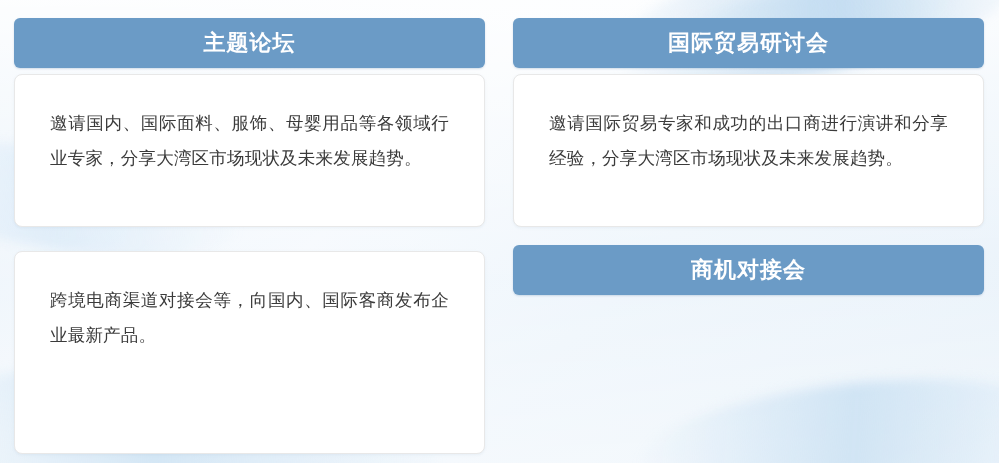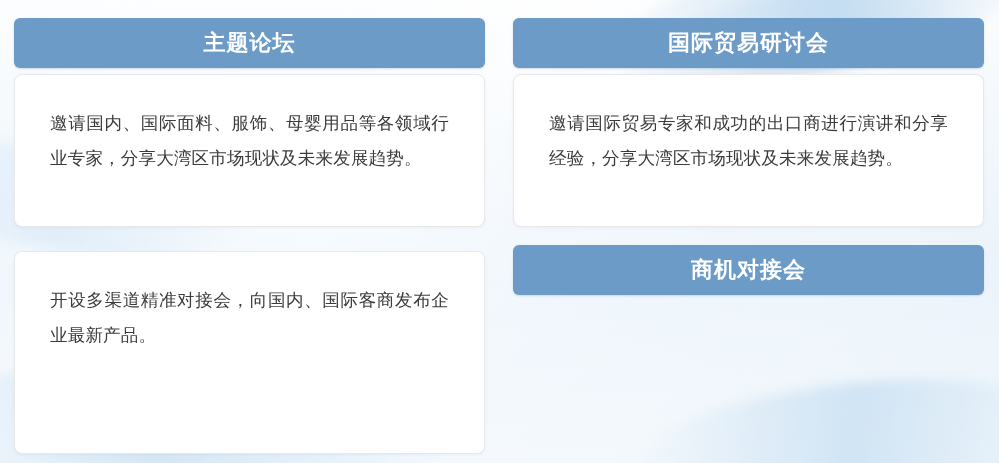--- a/index.html
+++ b/index.html
@@ -147,21 +147,21 @@
       <div class="card-header">
         <span class="card-header-title">国际贸易研讨会</span>
       </div>
       <div class="card-body">
         <p class="card-body-text">邀请国际贸易专家和成功的出口商进行演讲和分享经验，分享大湾区市场现状及未来发展趋势。</p>
       </div>
     </div>
 
     <div class="card">
       <div class="card-body">
-        <p class="card-body-text">开设多渠道精准对接会，向国内、国际客商发布企业最新产品。</p>
+        <p class="card-body-text">跨境电商渠道对接会等，向国内、国际客商发布企业最新产品。</p>
       </div>
     </div>
 
     <div class="card">
       <div class="card-header">
         <span class="card-header-title">商机对接会</span>
       </div>
     </div>
 
   </div>

